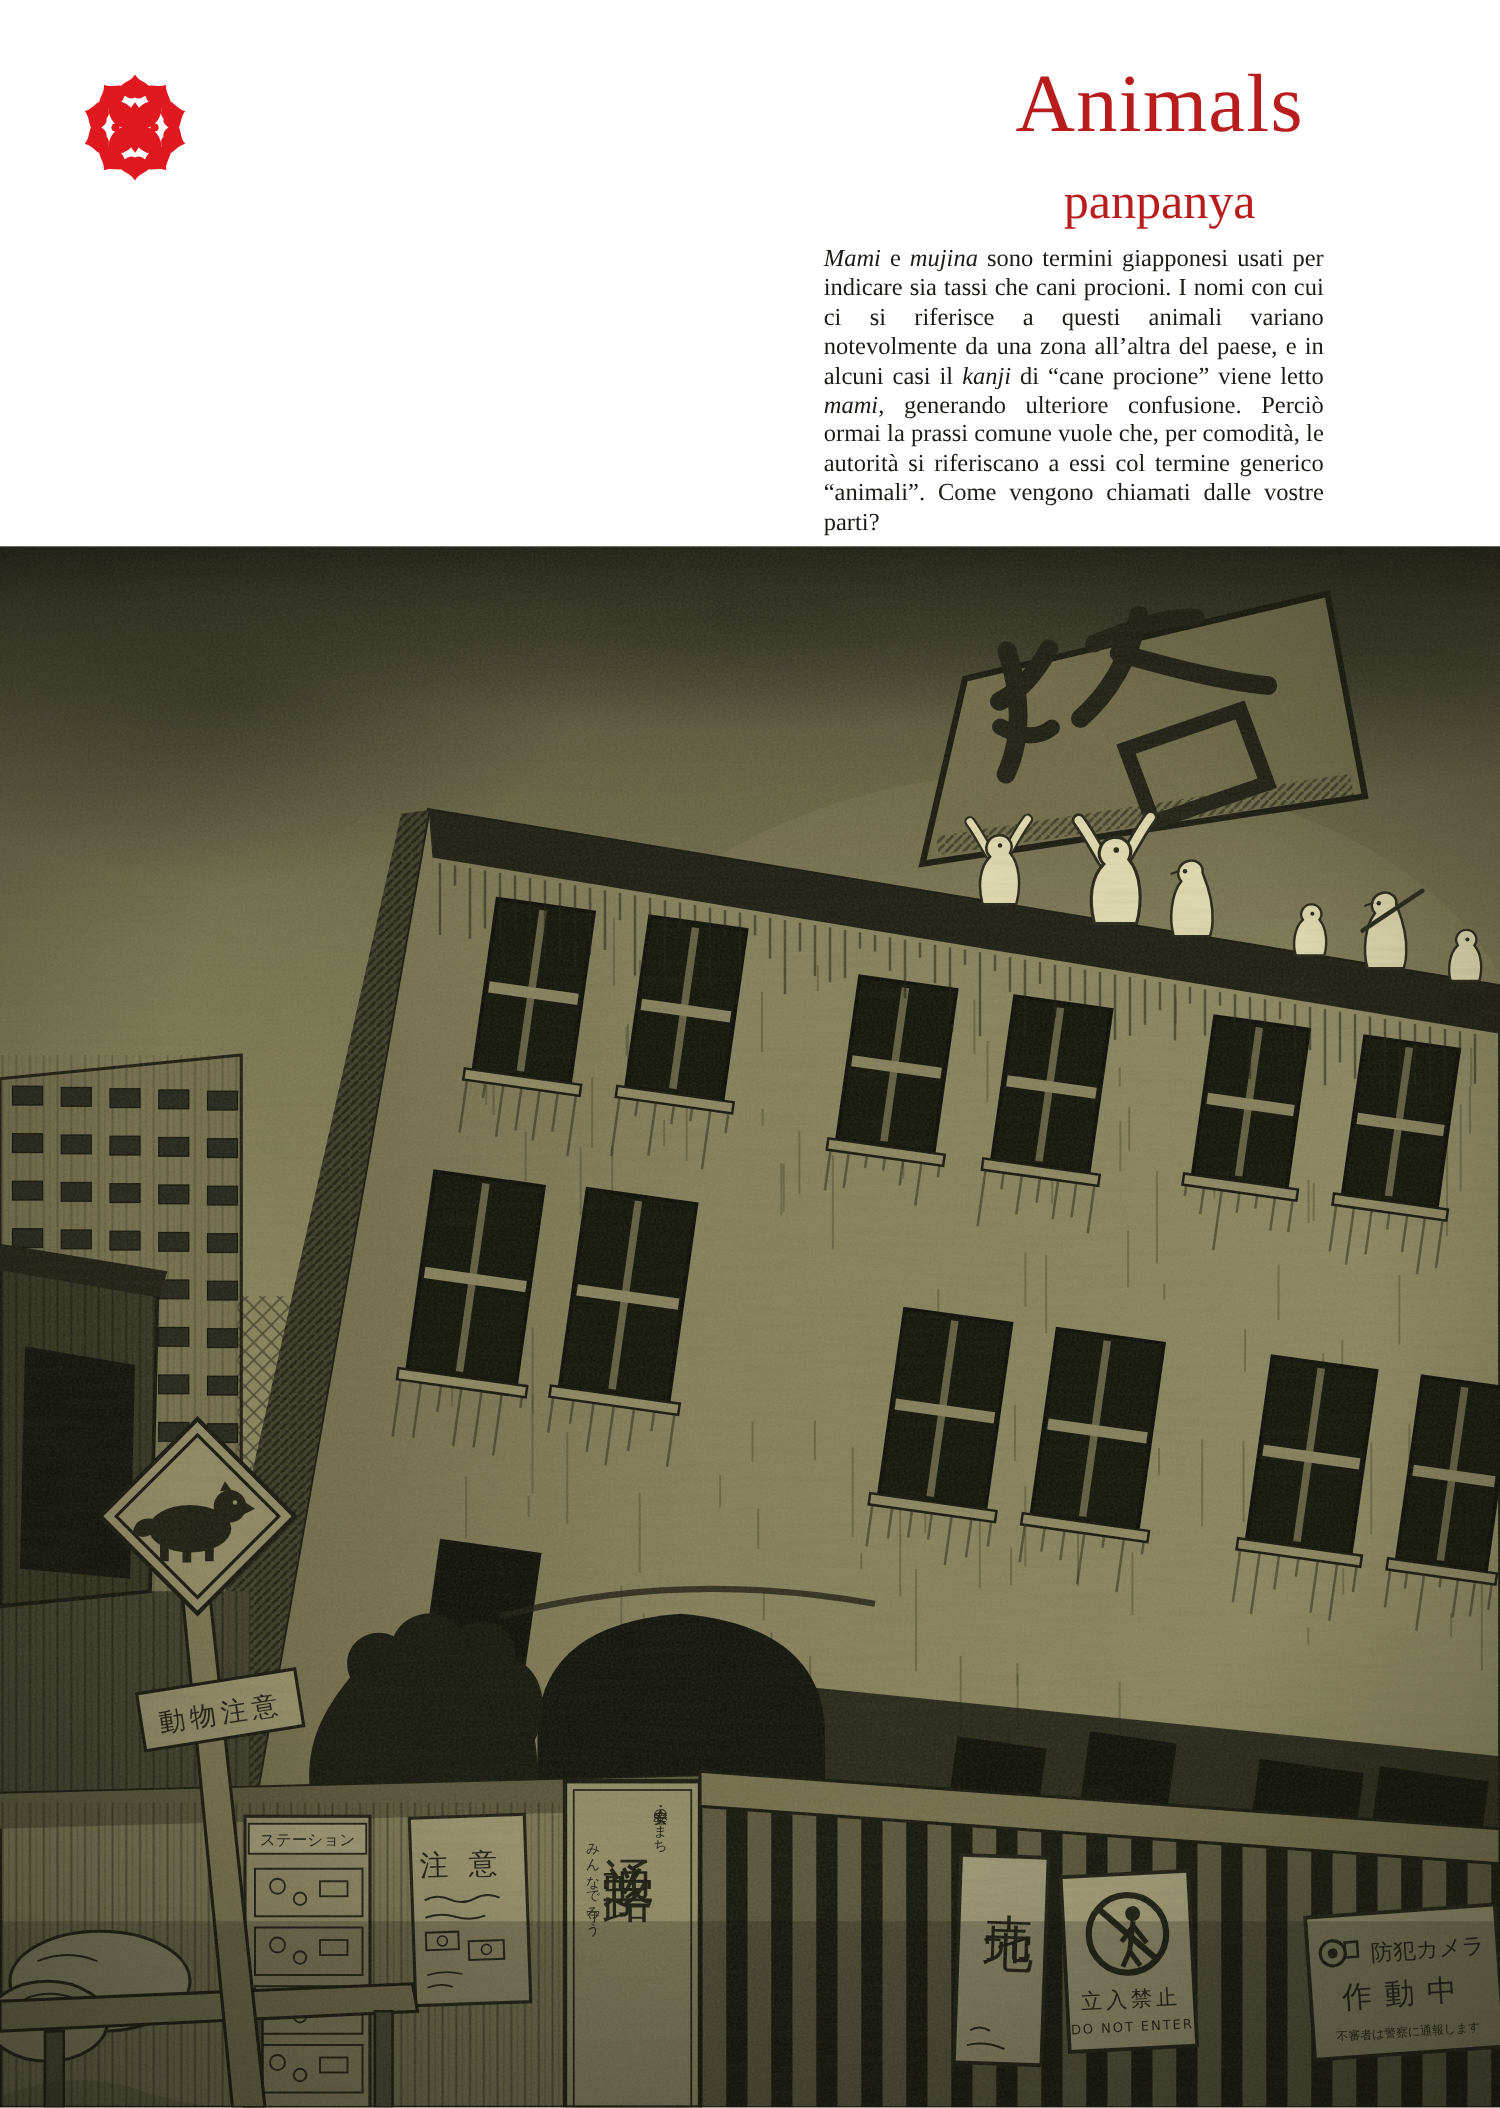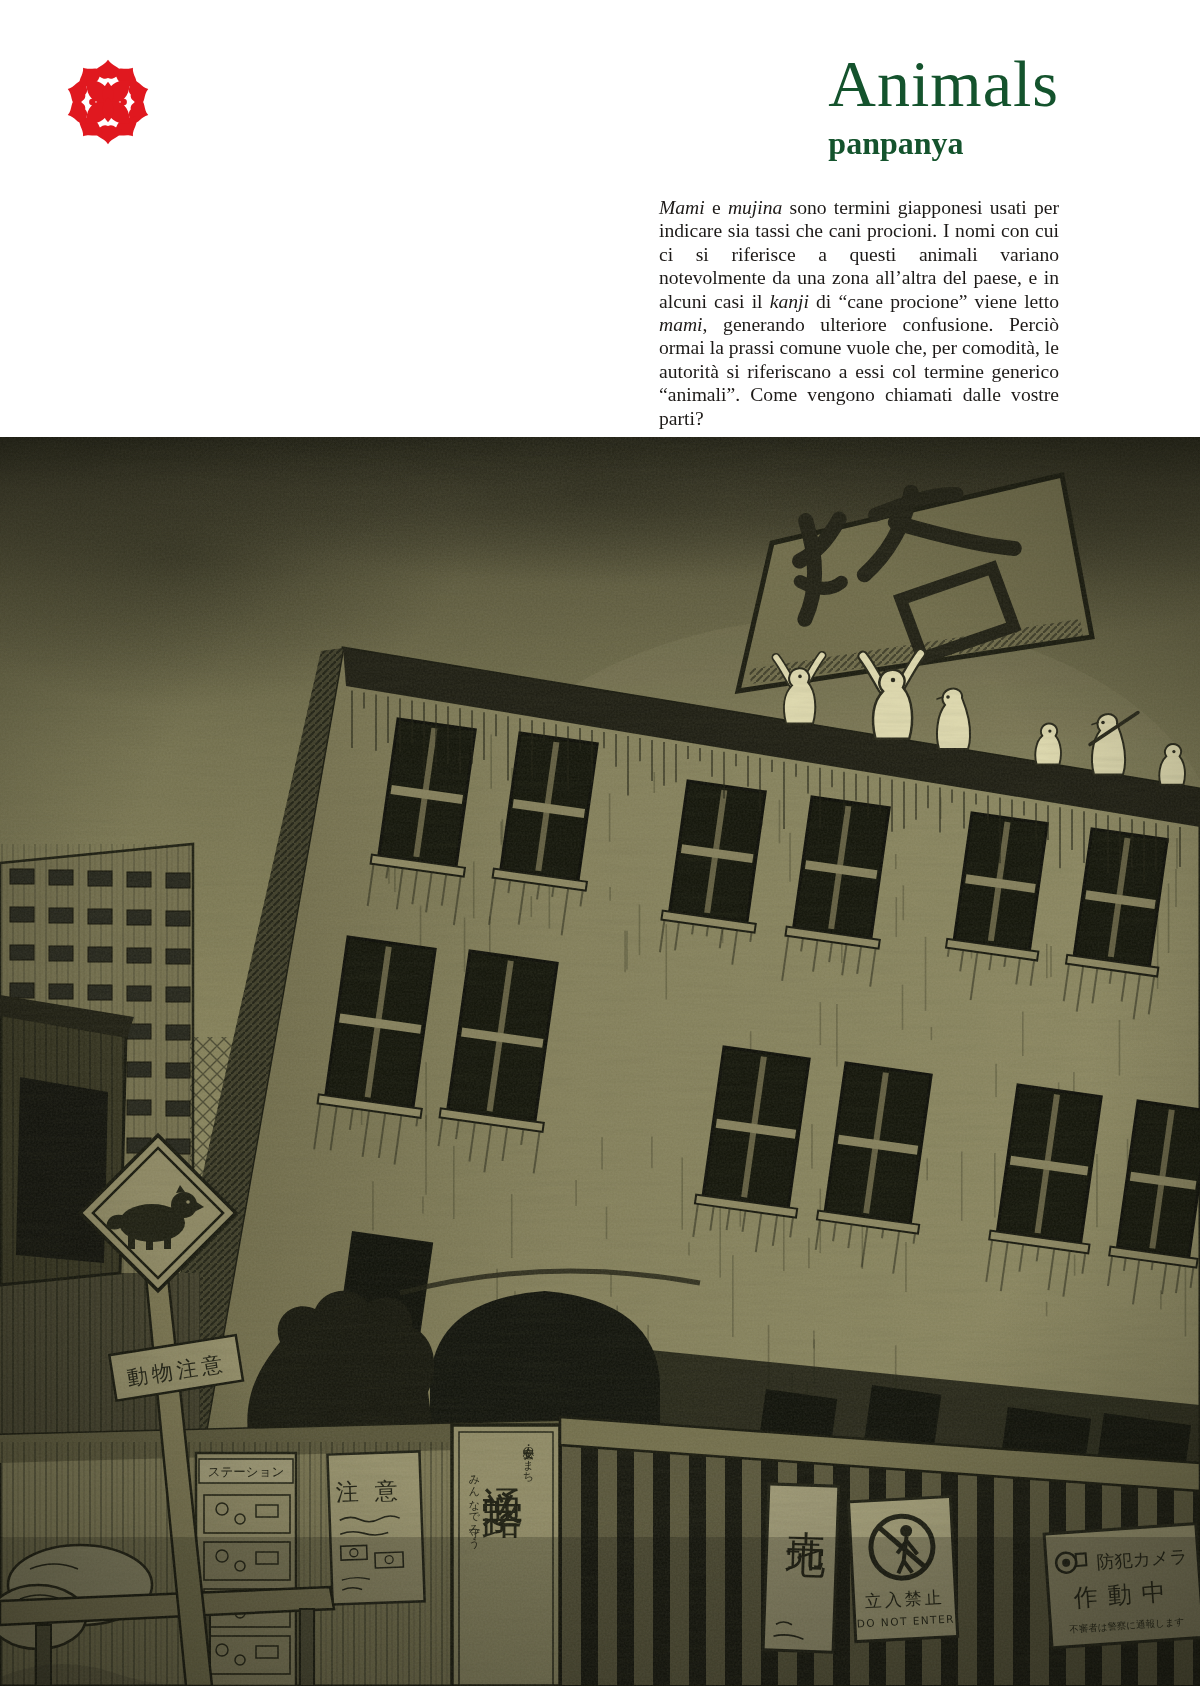--- a/index.html
+++ b/index.html
@@ -1,21 +1,21 @@
 <!DOCTYPE html>
 <html><head>
 <meta charset="utf-8">
 <style>
   *{margin:0;padding:0;box-sizing:border-box}
   html,body{width:1200px;height:1686px}
   body{background:#ffffff;font-family:"Liberation Serif",serif;position:relative;overflow:hidden;color:#1d1a18}
   .logo{position:absolute;left:62px;top:56px}
-  .head{position:absolute;top:50px;right:141px;text-align:left;color:#14532d}
+  .head{position:absolute;top:50px;right:157px;text-align:center;color:#b91c1c}
   .title{font-size:66px;line-height:1.04;letter-spacing:1px;font-weight:normal}
-  .author{font-size:32px;line-height:1.1;margin-top:7px;font-weight:bold}
+  .author{font-size:40px;line-height:1.1;margin-top:20px;font-weight:normal}
   .intro{position:absolute;top:196px;right:141px;width:400px;font-size:19.6px;line-height:23.4px;text-align:justify;color:#1d1a18}
   .intro em{font-style:italic}
   .illo{position:absolute;left:0;top:437px;width:1200px;height:1249px;display:block}
   svg text{font-family:"DejaVu Sans",sans-serif}
   .vtext{writing-mode:vertical-rl;text-orientation:upright}
   .signtxt{fill:#1b1c10}
 </style>
 </head>
 <body>
 

